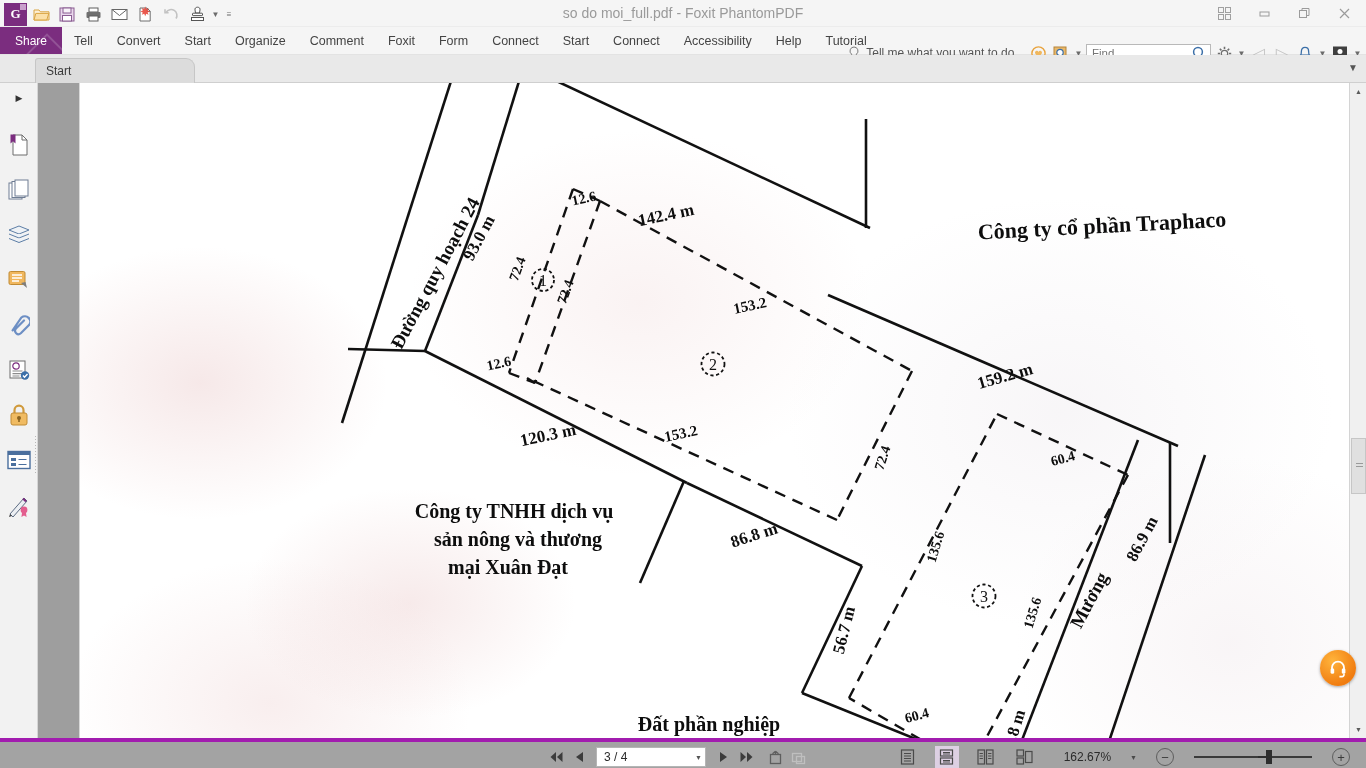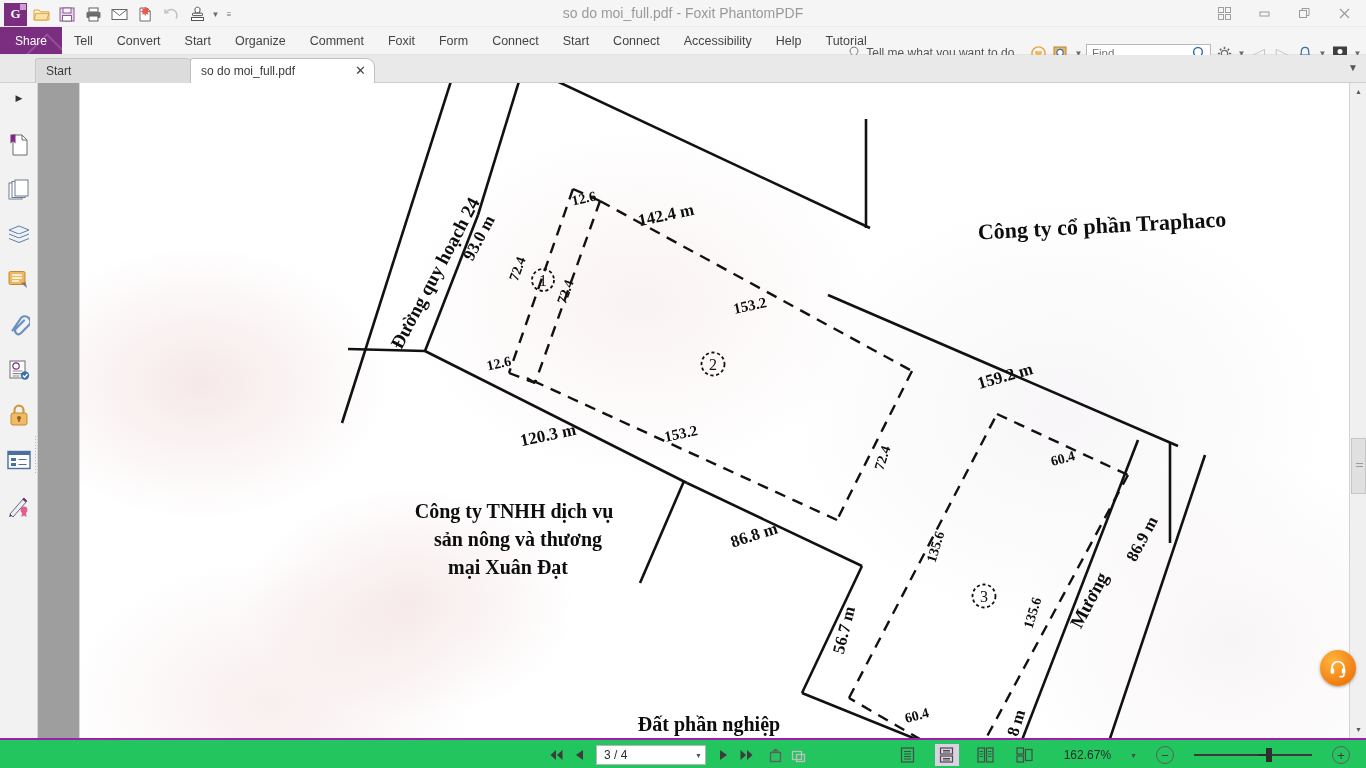--- a/index.html
+++ b/index.html
@@ -170,21 +170,21 @@
     position: absolute; right: 10px; bottom: 82px; width: 36px; height: 36px;
     border-radius: 50%;
     background: radial-gradient(circle at 35% 30%, #ffb43c, #f07c10 72%);
     box-shadow: 0 1px 3px rgba(0,0,0,0.35);
     display: flex; align-items: center; justify-content: center;
   }
 
   
   .statusbar {
     position: absolute; left: 0; bottom: 0; width: 1366px; height: 30px;
-    background: #22c55e; border-top: 2px solid #a21caf;
+    background: #a3a3a3; border-top: 4px solid #a21caf;
   }
   .nav-group {
     position: absolute; left: 546px; top: 0; height: 30px;
     display: flex; align-items: center; gap: 3px;
   }
   .nav-btn {
     width: 20px; height: 22px; display: flex; align-items: center; justify-content: center;
     color: #3c3c3c;
   }
   .nav-btn.dim { color: #bdbdbd; }
@@ -391,24 +391,20 @@
             <path d="M3.2 14c0-2.8 2.2-4.4 4.8-4.4S12.8 11.2 12.8 14z" fill="#fff"></path>
           </svg>
       </div>
       <div class="caret-dn">▼</div>
     </div>
   </div>
 
   <div class="tabstrip">
     <div class="doctab tab-start">
       <span>Start</span>
-    </div>
-    <div class="doctab tab-doc active">
-      <span>so do moi_full.pdf</span>
-      <span class="tab-close">✕</span>
     </div>
     <div class="tabstrip-caret">▼</div>
   </div>
 
   <div class="rail">
     <div class="rail-arrow">▶</div>
 
     <div class="rail-ico" style="top:43px;">
       <svg width="22" height="24" viewBox="0 0 22 24">
           <path d="M5 2h9l5 5v15H5z" fill="#fff" stroke="#6d6d6d"></path>

